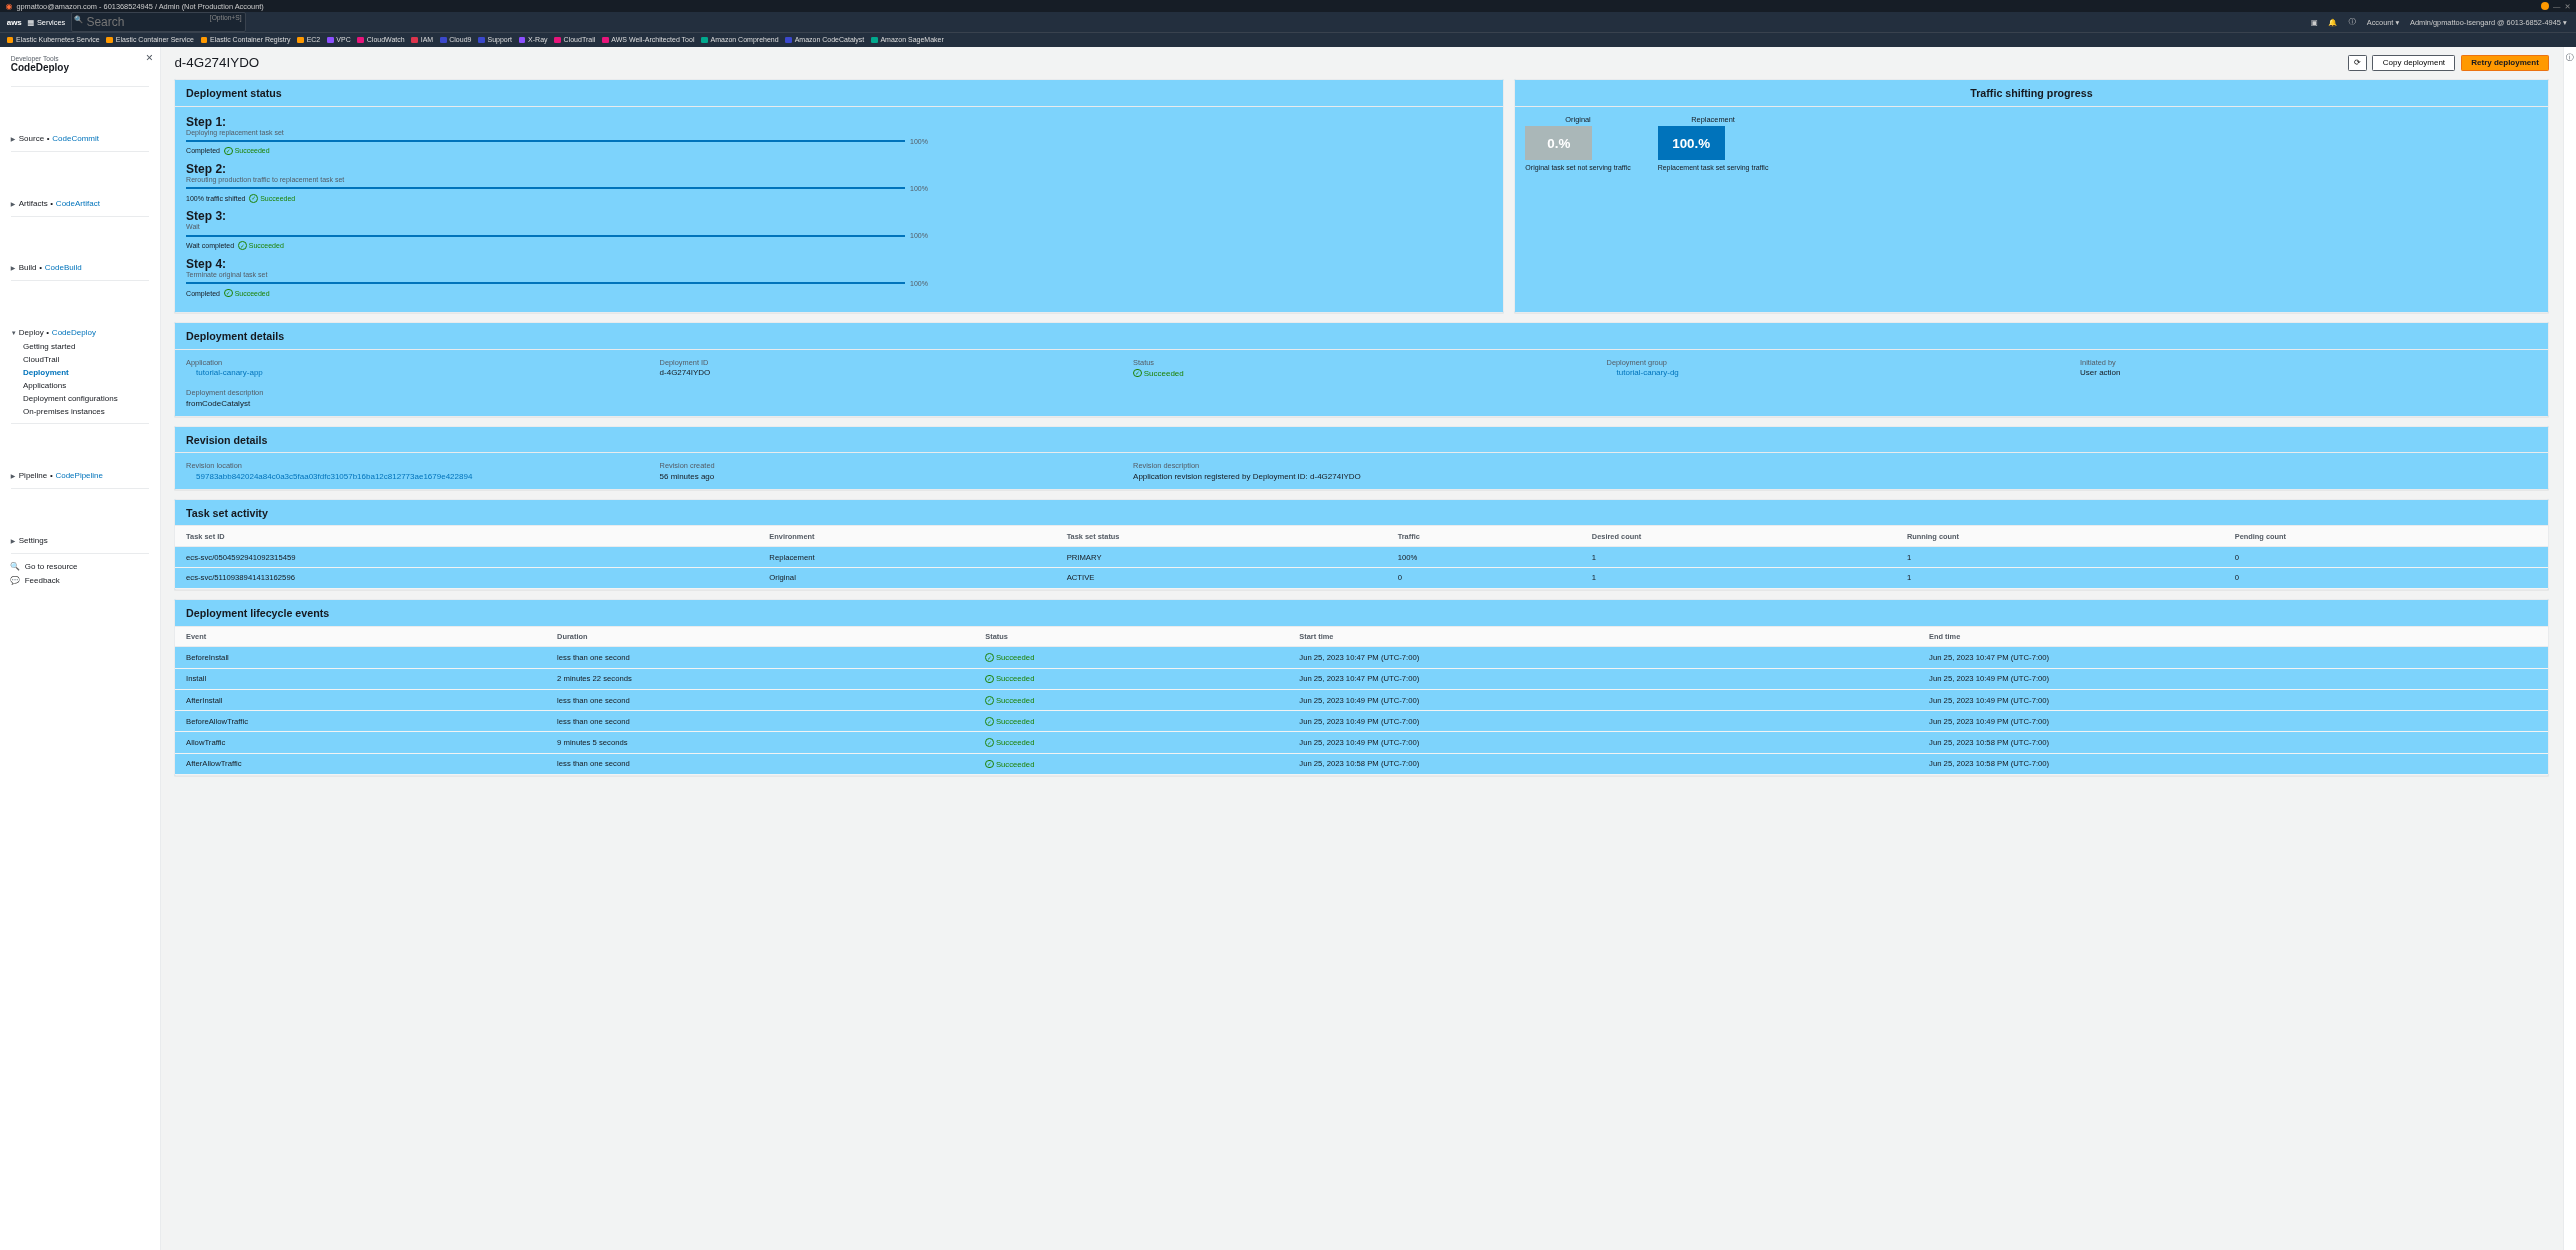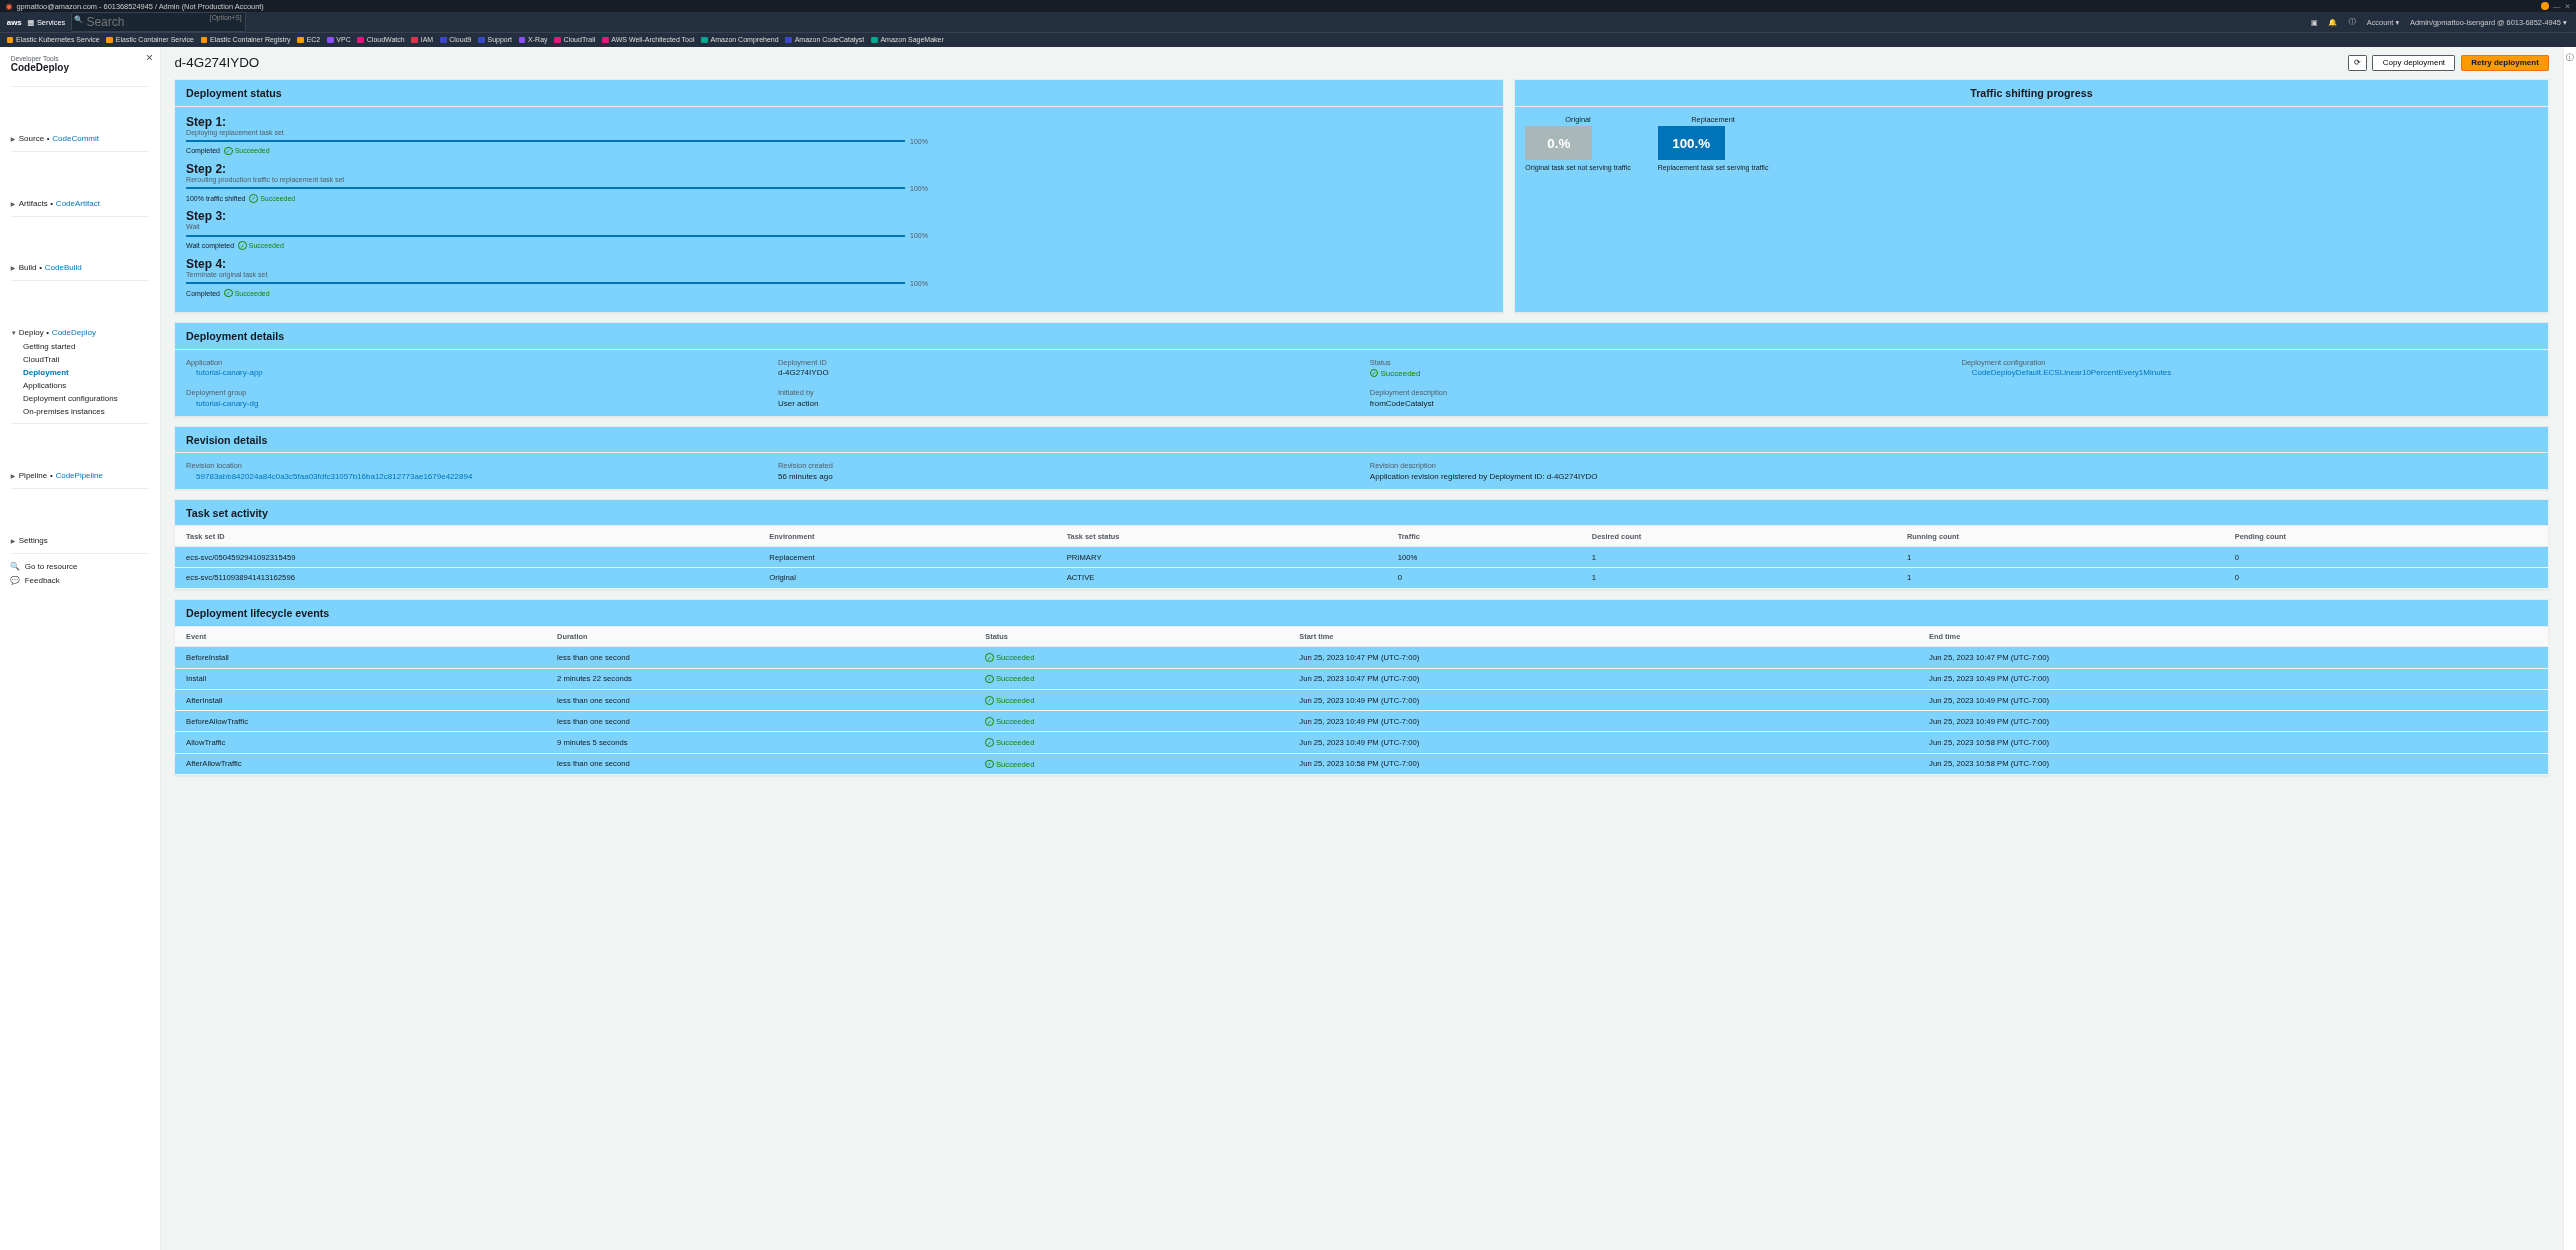--- a/index.html
+++ b/index.html
@@ -53,21 +53,21 @@
 .step .pct { font-size:7px; color:#545b64; }
 .step .foot { display:flex; align-items:center; gap:4px; font-size:7px; }
 .succ { color:#1d8102; display:inline-flex; align-items:center; gap:2px; }
 .succ::before { content:"✓"; border:0.7px solid #1d8102; border-radius:50%; width:6.7px; height:6.7px; display:inline-flex; align-items:center; justify-content:center; font-size:5.4px; }
 .traffic-boxes { display:flex; gap:27px; }
 .tbox .lbl { font-size:7.4px; margin-bottom:2.7px; }
 .tbox .big { width:67px; height:34px; display:flex; align-items:center; justify-content:center; font-size:13.4px; font-weight:bold; color:#fff; }
 .tbox .big.gray { background:#aab7b8; }
 .tbox .big.blue { background:#0073bb; }
 .tbox .cap { font-size:7px; margin-top:4px; }
-.details-grid { display:grid; grid-template-columns:1fr 1fr 1fr 1fr; gap:10.7px 16px; }
+.details-grid { display:grid; grid-template-columns:1fr 1fr 1fr 1fr 1fr; gap:10.7px 16px; }
 .field .flbl { font-size:7.4px; color:#545b64; margin-bottom:1.3px; }
 .field .fval { font-size:8px; }
 .field .fval a, a.lk { color:#0073bb; text-decoration:none; cursor:pointer;padding-left:10px; }
 table { width:100%; border-collapse:collapse; }
 th { text-align:left; font-size:7.4px; font-weight:bold; padding:5.4px 10.7px; border-bottom:0.7px solid #e9ebed; color:#545b64; background:#fafafa; }
 td { font-size:7.7px; padding:5.4px 10.7px; border-bottom:0.7px solid #f2f3f3; }
 .help-panel { width:13.4px; background:#fff; border-left:0.7px solid #e9ebed; display:flex; justify-content:center; padding-top:5.4px; color:#545b64; cursor:pointer; }
 </style>
 </head>
 <body>
@@ -295,24 +295,20 @@
             </div>
           <div class="field">
               <div class="flbl">Deployment ID</div>
               <div class="fval">d-4G274IYDO</div>
             </div>
           <div class="field">
               <div class="flbl">Status</div>
               <div class="fval"><span class="succ">Succeeded</span></div>
             </div>
           <div class="field">
-              <div class="flbl">Deployment configuration</div>
-              <div class="fval"><a class="lk">CodeDeployDefault.ECSLinear10PercentEvery1Minutes</a></div>
-            </div>
-          <div class="field">
               <div class="flbl">Deployment group</div>
               <div class="fval"><a class="lk">tutorial-canary-dg</a></div>
             </div>
           <div class="field">
               <div class="flbl">Initiated by</div>
               <div class="fval">User action</div>
             </div>
           <div class="field">
               <div class="flbl">Deployment description</div>
               <div class="fval">fromCodeCatalyst</div>

